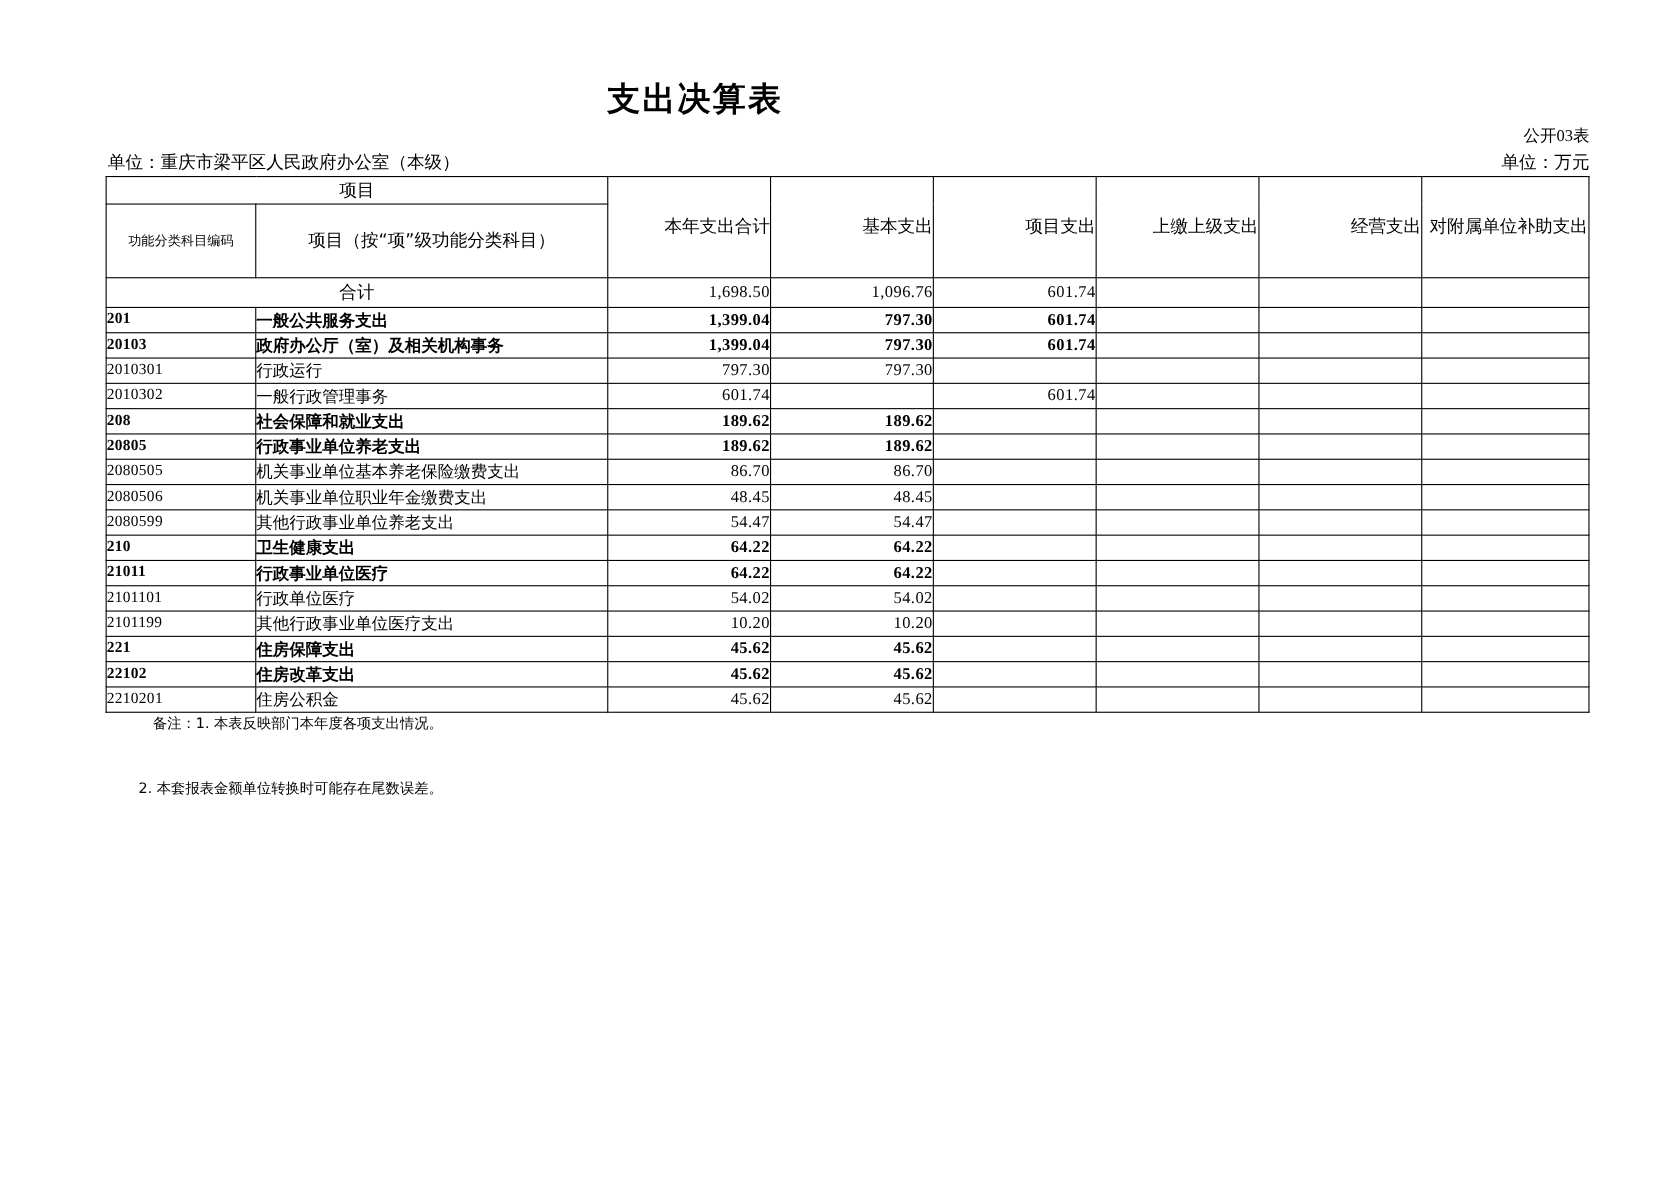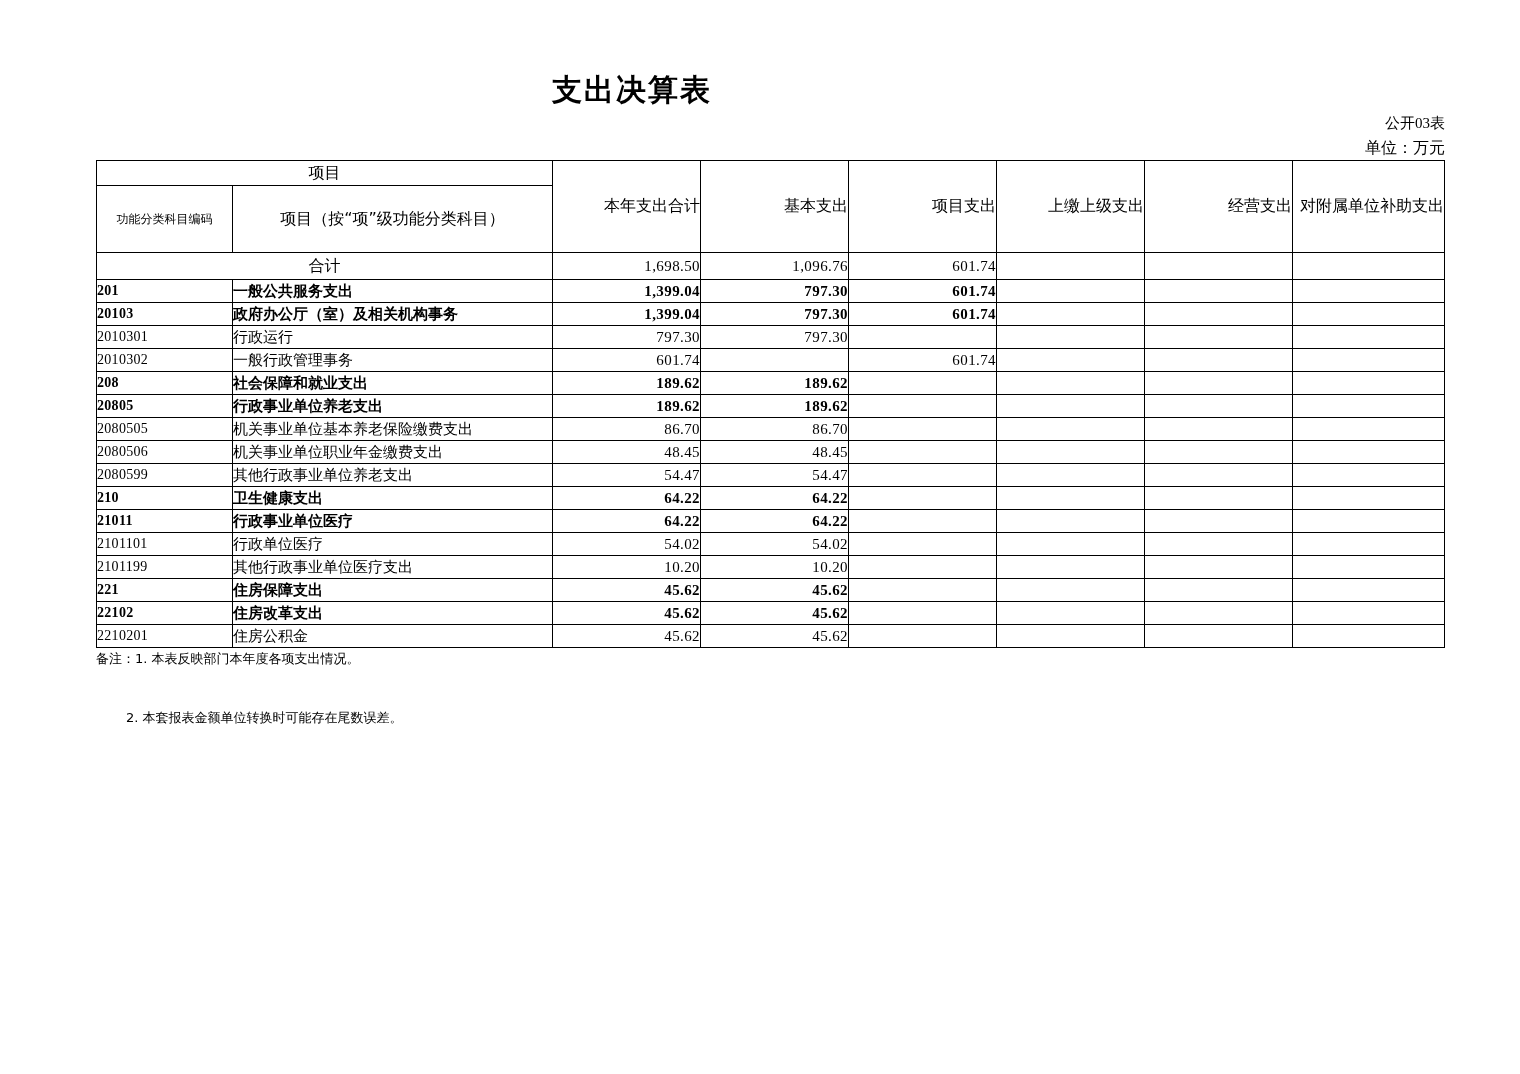--- a/index.html
+++ b/index.html
@@ -119,33 +119,35 @@
   .total-row td {
     height: 26px;
   }
   .notes {
     position: absolute;
     top: 648px;
     left: 96px;
     font-size: 13px;
     line-height: 22px;
     font-family: "DejaVu Sans", sans-serif;
+    text-align: right;
   }
   .notes .n2 {
     padding-left: 30px;
     margin-top: 37px;
   }
 </style>
 </head>
 <body>
 
 <div class="page">
 
   <div class="title">支出决算表</div>
   <div class="sheet-no">公开03表</div>
+  <div class="unit-left">单位：重庆市梁平区人民政府办公室（本级）</div>
   <div class="unit-right">单位：万元</div>
 
   <table class="main">
     <colgroup>
       <col style="width:136px">
       <col style="width:320px">
       <col style="width:148px">
       <col style="width:148px">
       <col style="width:148px">
       <col style="width:148px">
@@ -153,21 +155,21 @@
       <col style="width:152px">
     </colgroup>
     <thead>
       <tr>
         <th class="hdr" colspan="2">项目</th>
         <th class="hdr-tall" rowspan="2">本年支出合计</th>
         <th class="hdr-tall" rowspan="2">基本支出</th>
         <th class="hdr-tall" rowspan="2">项目支出</th>
         <th class="hdr-tall" rowspan="2">上缴上级支出</th>
         <th class="hdr-tall" rowspan="2">经营支出</th>
-        <th class="hdr-tall" rowspan="2" style="text-align:right;padding-left:6px">对附属单位补助支出</th>
+        <th class="hdr-tall" rowspan="2" style="text-align:center;padding-left:6px">对附属单位补助支出</th>
       </tr>
       <tr>
         <th class="hdr-sm">功能分类科目编码</th>
         <th class="hdr-sm" style="font-size:16px">项目（按“项”级功能分类科目）</th>
       </tr>
     </thead>
     <tbody>
       <tr class="total-row">
         <td class="total-label" colspan="2">合计</td>
         <td class="c-num">1,698.50</td>

